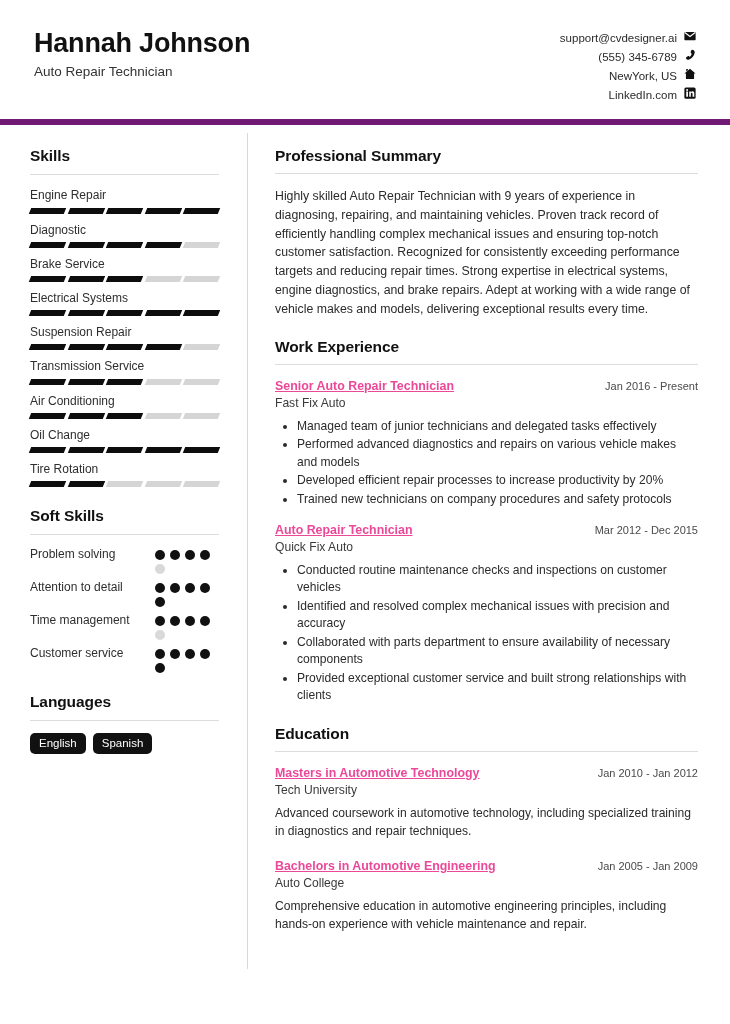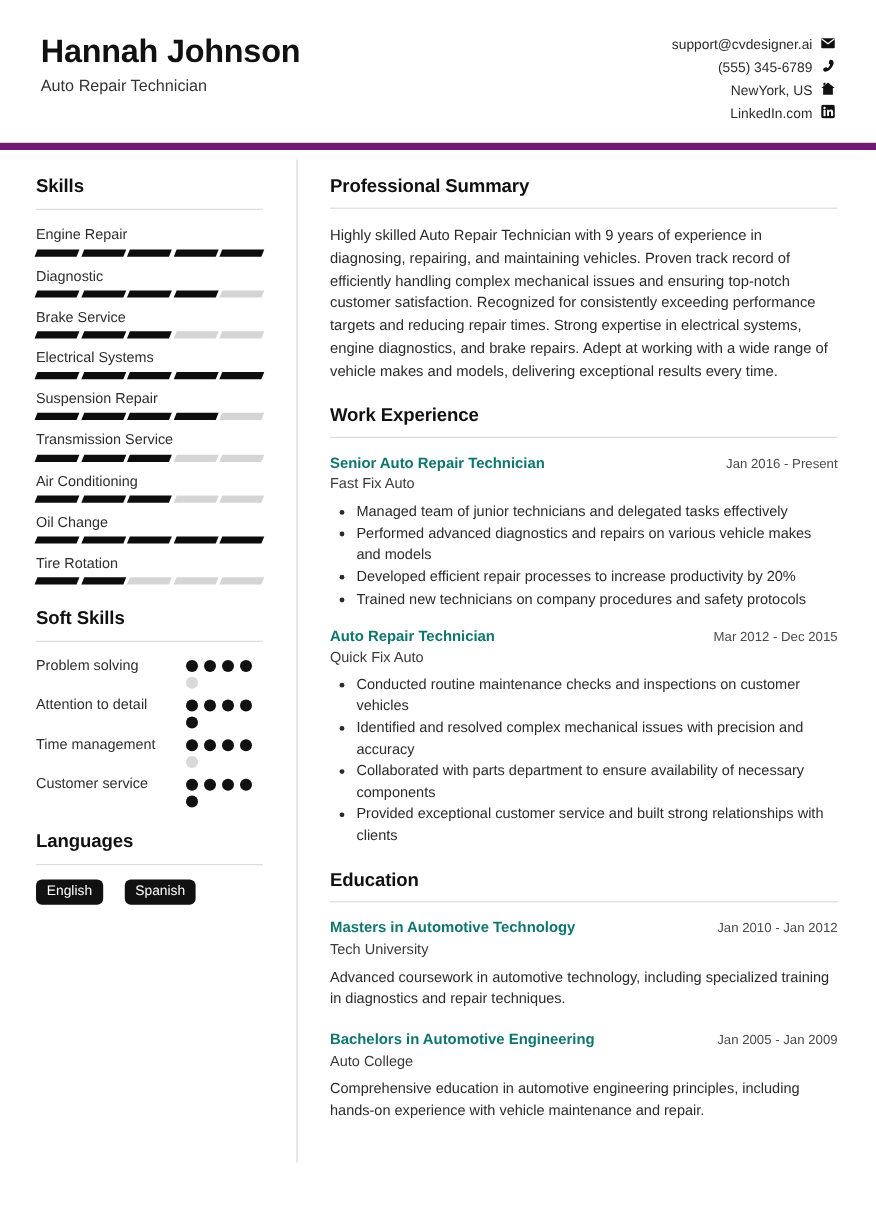--- a/index.html
+++ b/index.html
@@ -175,21 +175,21 @@
     height: 10px;
     border-radius: 50%;
     background: #d9d9d9;
   }
   .dot.on { background: #111111; }
 
   
   .lang-track {
     display: flex;
     flex-wrap: wrap;
-    gap: 18px;
+    gap: 7px;
   }
   .lang-pill {
     background: #111111;
     color: #ffffff;
     font-size: 11.5px;
     padding: 3px 9px 4px 9px;
     border-radius: 5px;
     line-height: 1.25;
     white-space: nowrap;
   }
@@ -207,22 +207,23 @@
   .entry:last-child { margin-bottom: 0; }
   .entry-head {
     display: flex;
     align-items: baseline;
     justify-content: space-between;
     gap: 14px;
   }
   .entry-role {
     font-size: 12.4px;
     font-weight: bold;
-    color: #0f766e;
+    color: #ec4899;
     line-height: 1.3;
+    text-decoration: underline;
   }
   .entry-dates {
     font-size: 11px;
     color: #4a4a4a;
     white-space: nowrap;
     flex: 0 0 auto;
     line-height: 1.3;
   }
   .entry-org {
     font-size: 12.1px;

